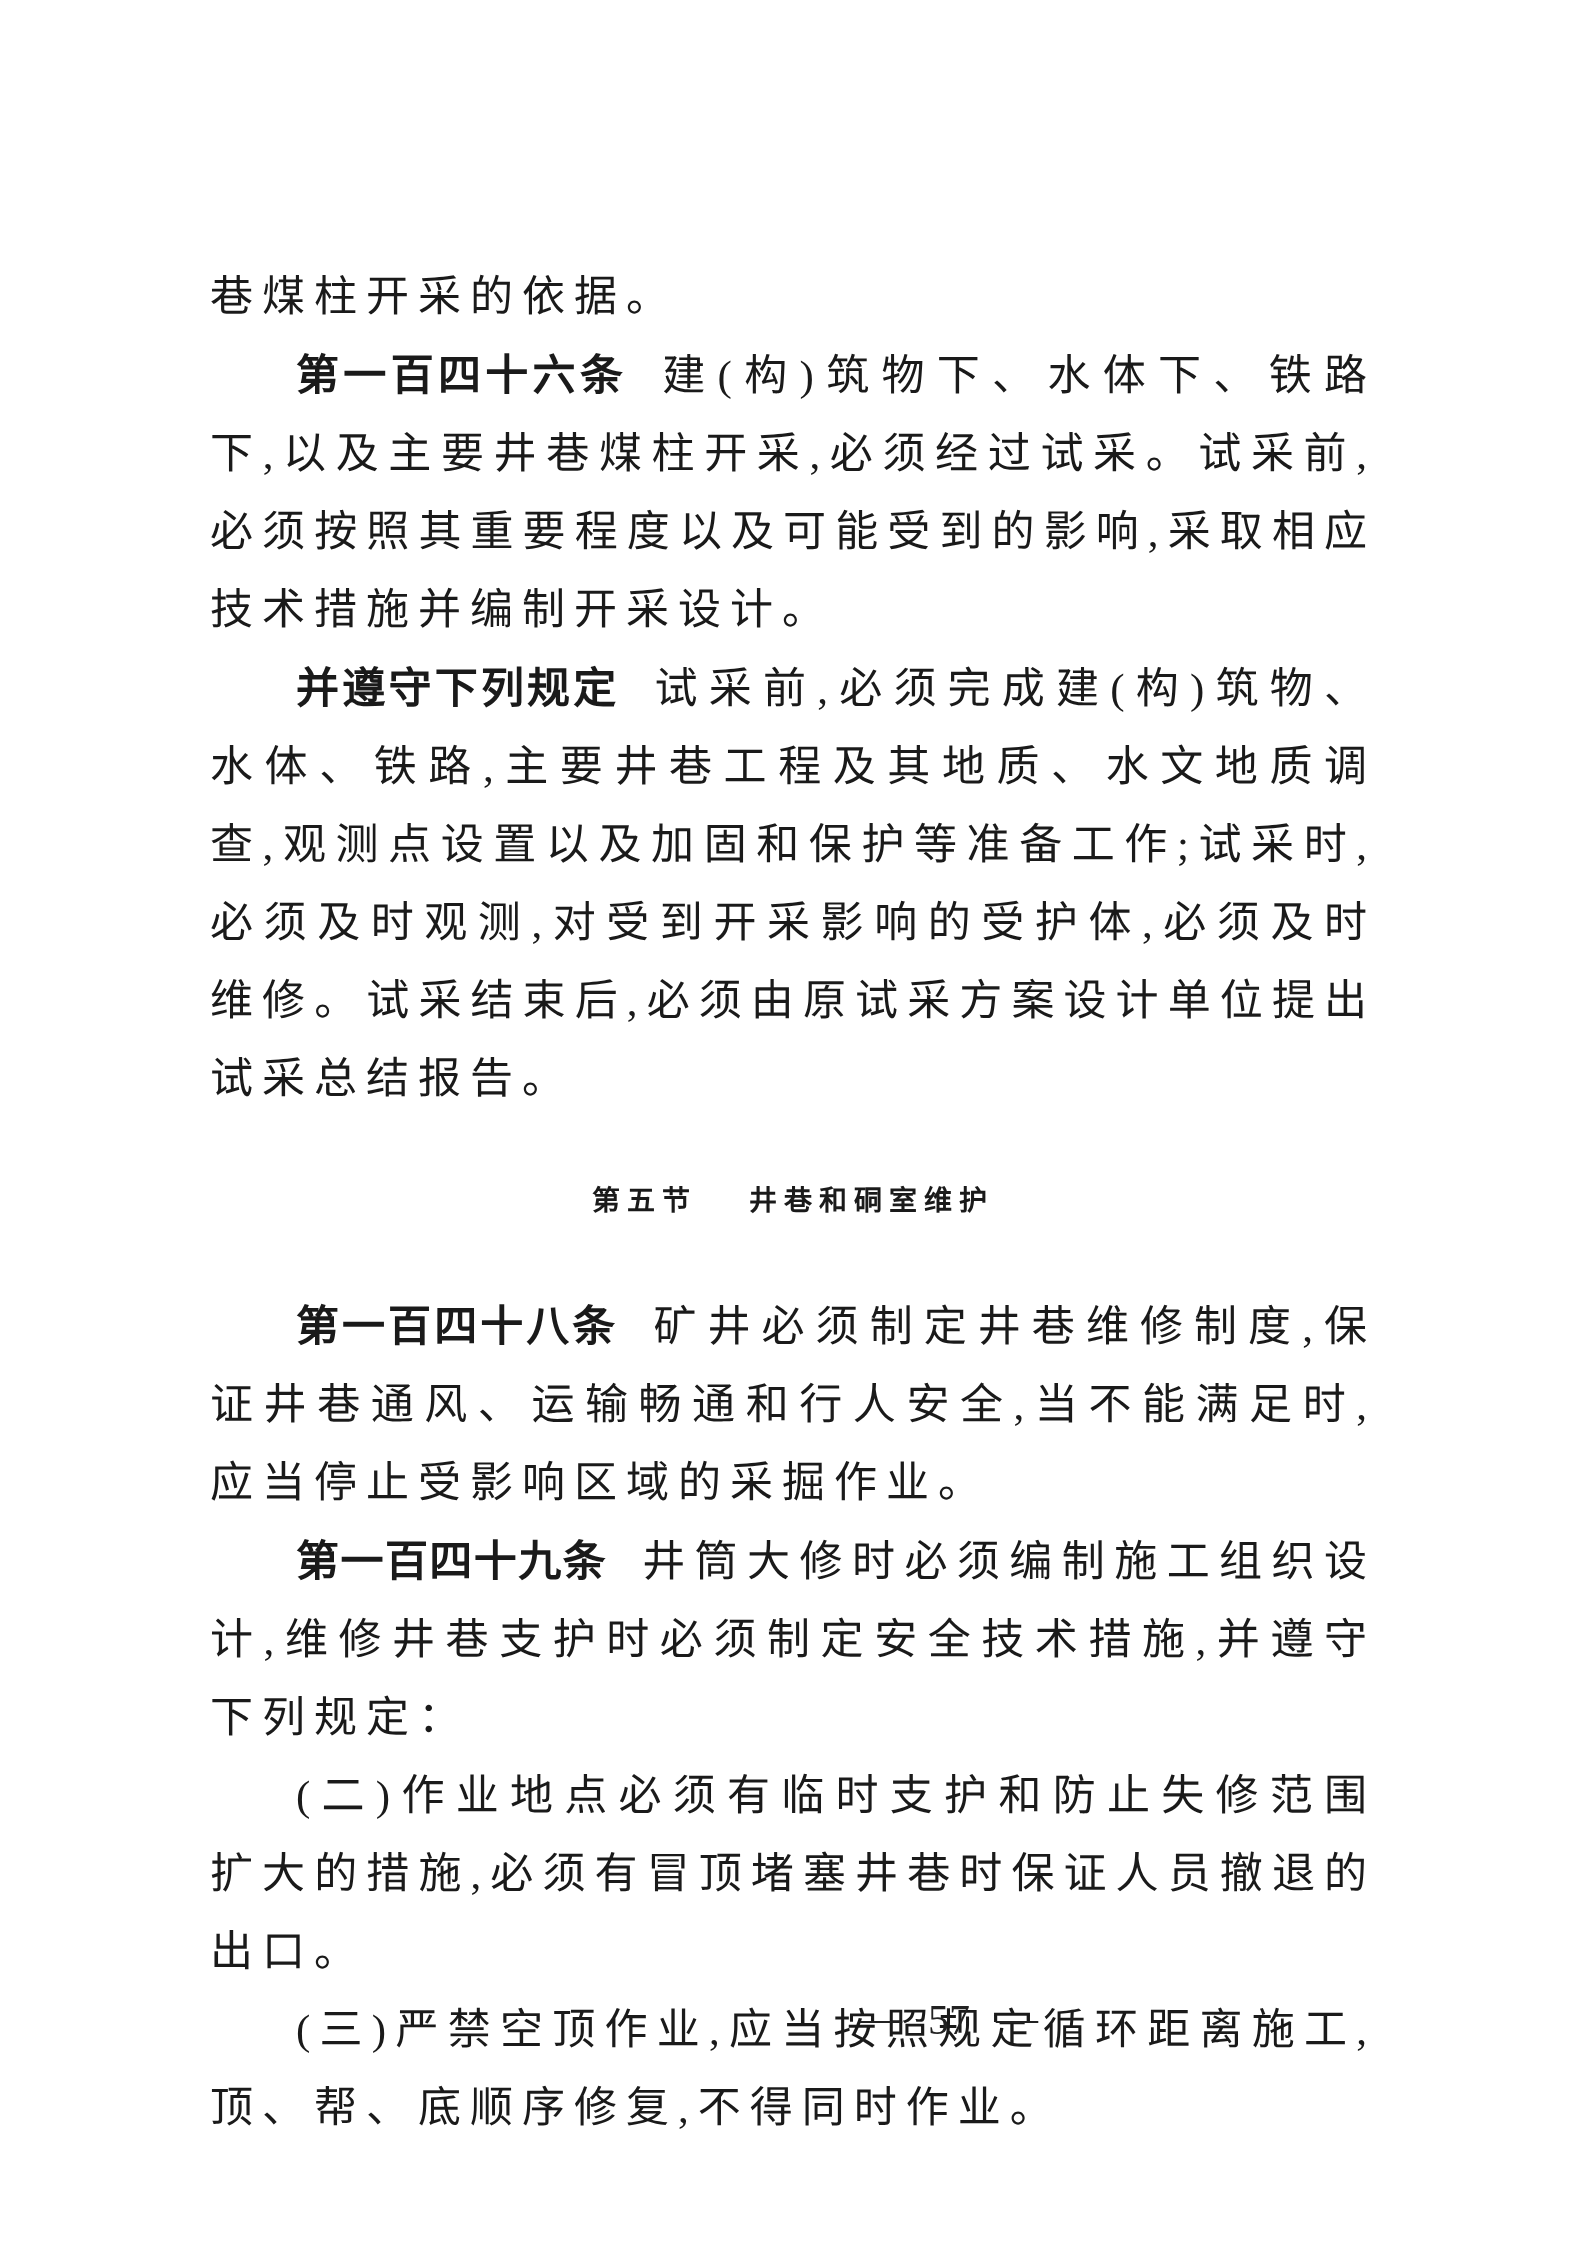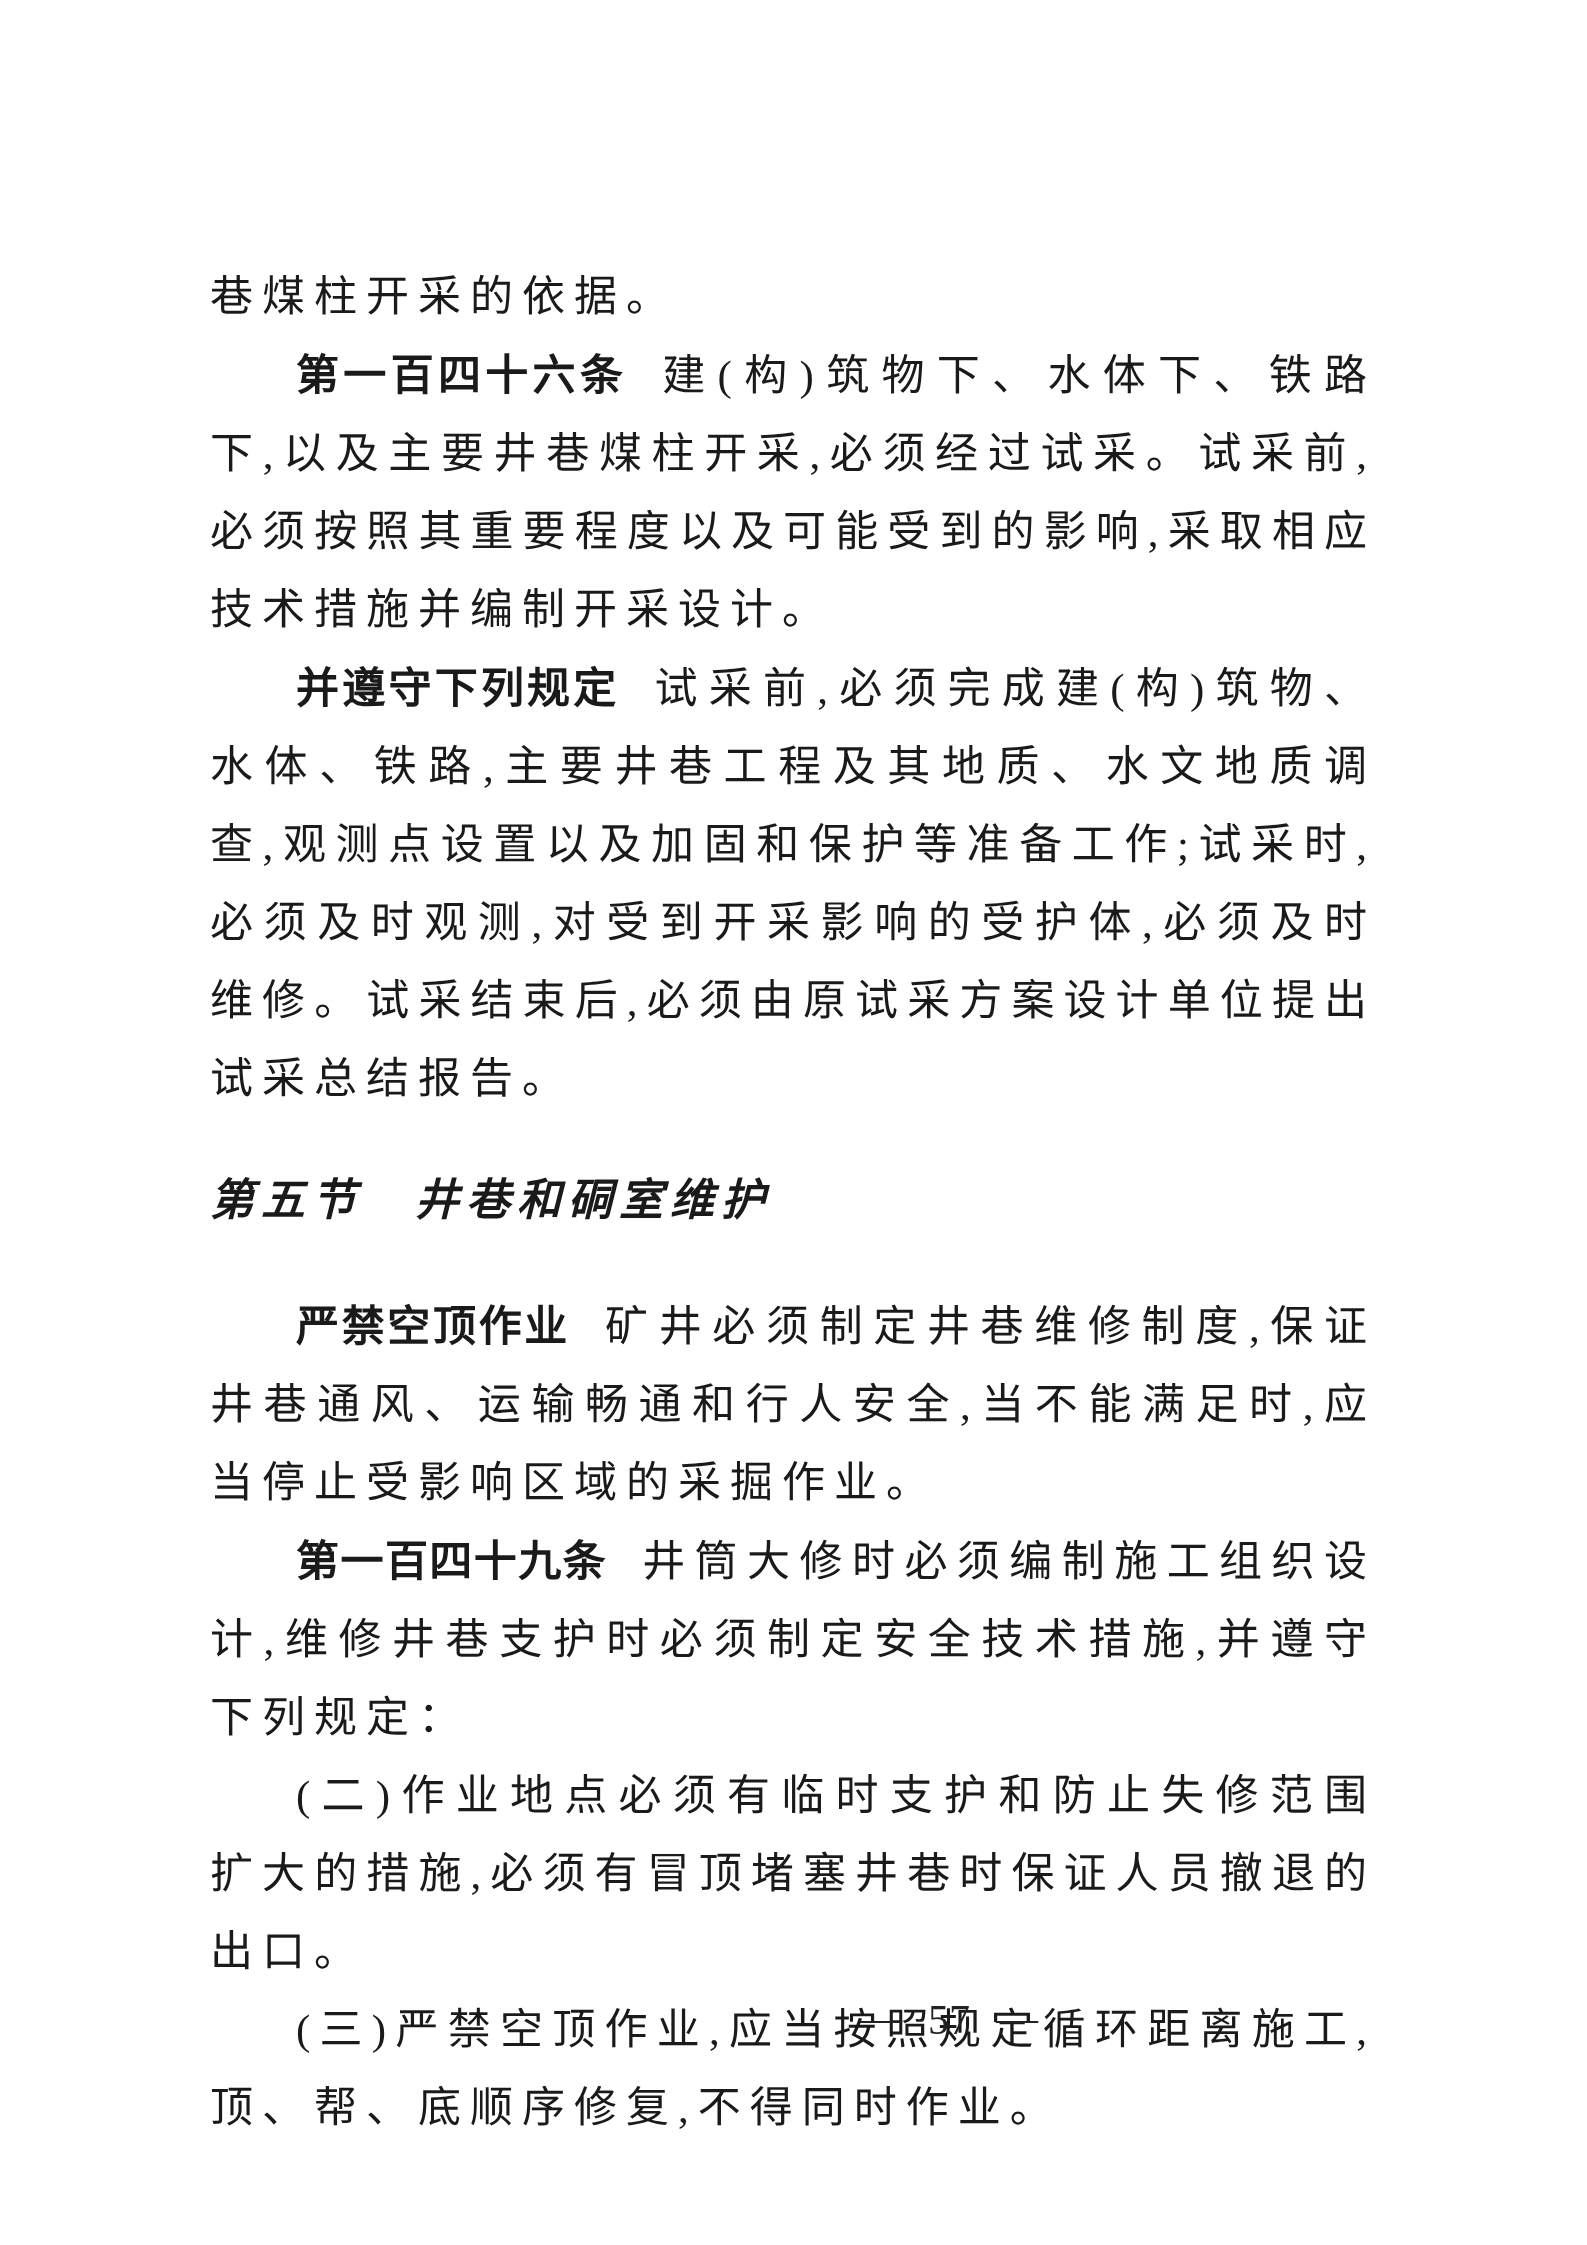--- a/index.html
+++ b/index.html
@@ -41,26 +41,26 @@
     text-indent: 0;
   }
   .article-label {
     font-family: "Liberation Sans", "DejaVu Sans", sans-serif;
     font-weight: 700;
     letter-spacing: 1px;
     margin-right: 35px;
   }
   .section-heading {
     margin: 44px 0 47px 0;
-    font-size: 44px;
+    font-size: 28px;
     line-height: 78px;
     font-weight: 700;
+    text-align: center;
     text-indent: 0;
     letter-spacing: 7px;
-    font-style: italic;
   }
   .section-heading .sec-num {
     margin-right: 52px;
   }
   .page-footer {
     position: absolute;
     top: 1992px;
     right: 244px;
     display: flex;
     align-items: center;
@@ -83,21 +83,21 @@
   <main class="content">
 
     <p class="para continuation"><span>巷煤柱开采的依据。</span></p>
 
     <p class="para"><span class="article-label">第一百四十六条</span><span>建(构)筑物下、水体下、铁路下,以及主要井巷煤柱开采,必须经过试采。试采前,必须按照其重要程度以及可能受到的影响,采取相应技术措施并编制开采设计。</span></p>
 
     <p class="para"><span class="article-label">并遵守下列规定</span><span>试采前,必须完成建(构)筑物、水体、铁路,主要井巷工程及其地质、水文地质调查,观测点设置以及加固和保护等准备工作;试采时,必须及时观测,对受到开采影响的受护体,必须及时维修。试采结束后,必须由原试采方案设计单位提出试采总结报告。</span></p>
 
     <h2 class="section-heading"><span class="sec-num">第五节</span><span class="sec-title">井巷和硐室维护</span></h2>
 
-    <p class="para"><span class="article-label">严禁空顶作业</span><span>矿井必须制定井巷维修制度,保证井巷通风、运输畅通和行人安全,当不能满足时,应当停止受影响区域的采掘作业。</span></p>
+    <p class="para"><span class="article-label">第一百四十八条</span><span>矿井必须制定井巷维修制度,保证井巷通风、运输畅通和行人安全,当不能满足时,应当停止受影响区域的采掘作业。</span></p>
 
     <p class="para"><span class="article-label">第一百四十九条</span><span>井筒大修时必须编制施工组织设计,维修井巷支护时必须制定安全技术措施,并遵守下列规定：</span></p>
 
 
     <p class="para"><span>(二)作业地点必须有临时支护和防止失修范围扩大的措施,必须有冒顶堵塞井巷时保证人员撤退的出口。</span></p>
 
     <p class="para"><span>(三)严禁空顶作业,应当按照规定循环距离施工,顶、帮、底顺序修复,不得同时作业。</span></p>
 
   </main>
 

